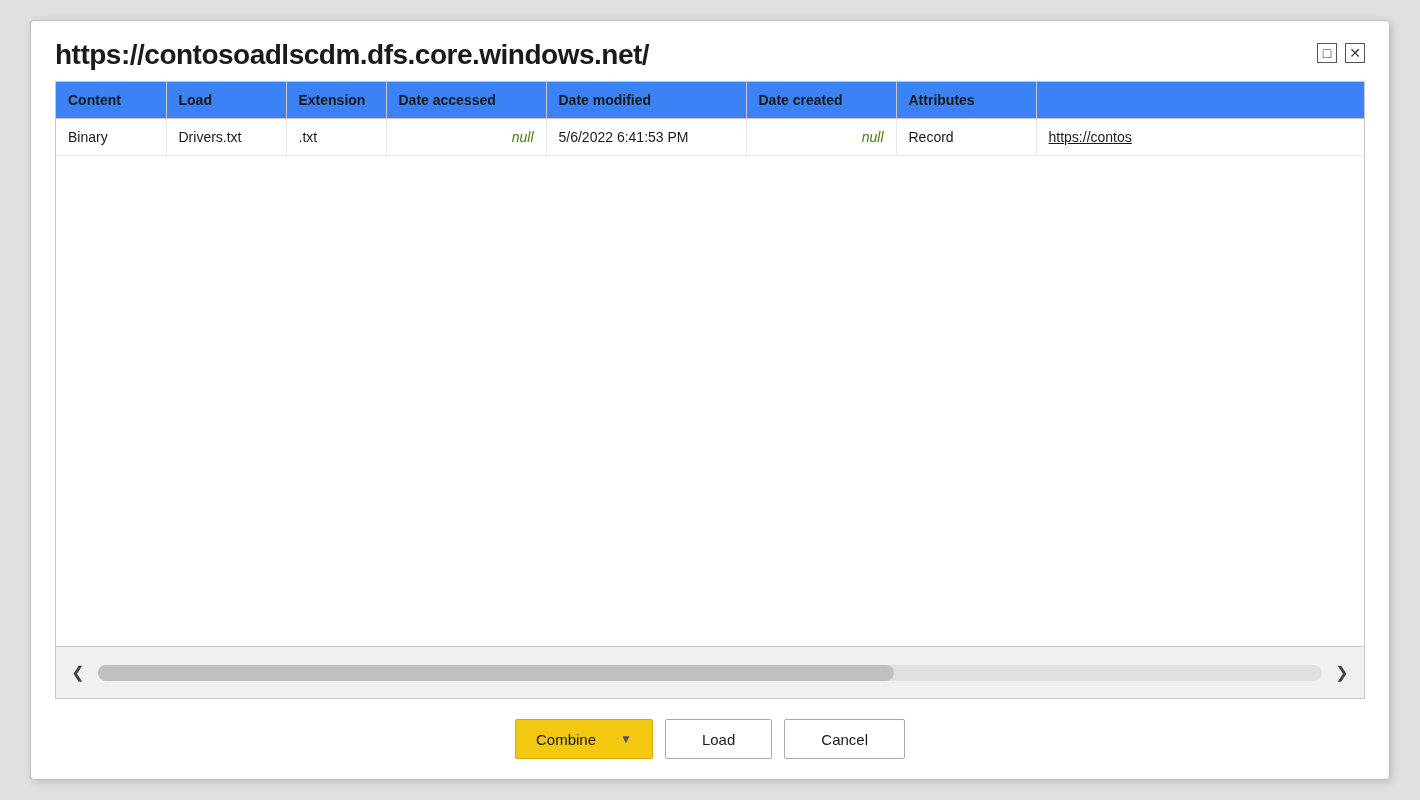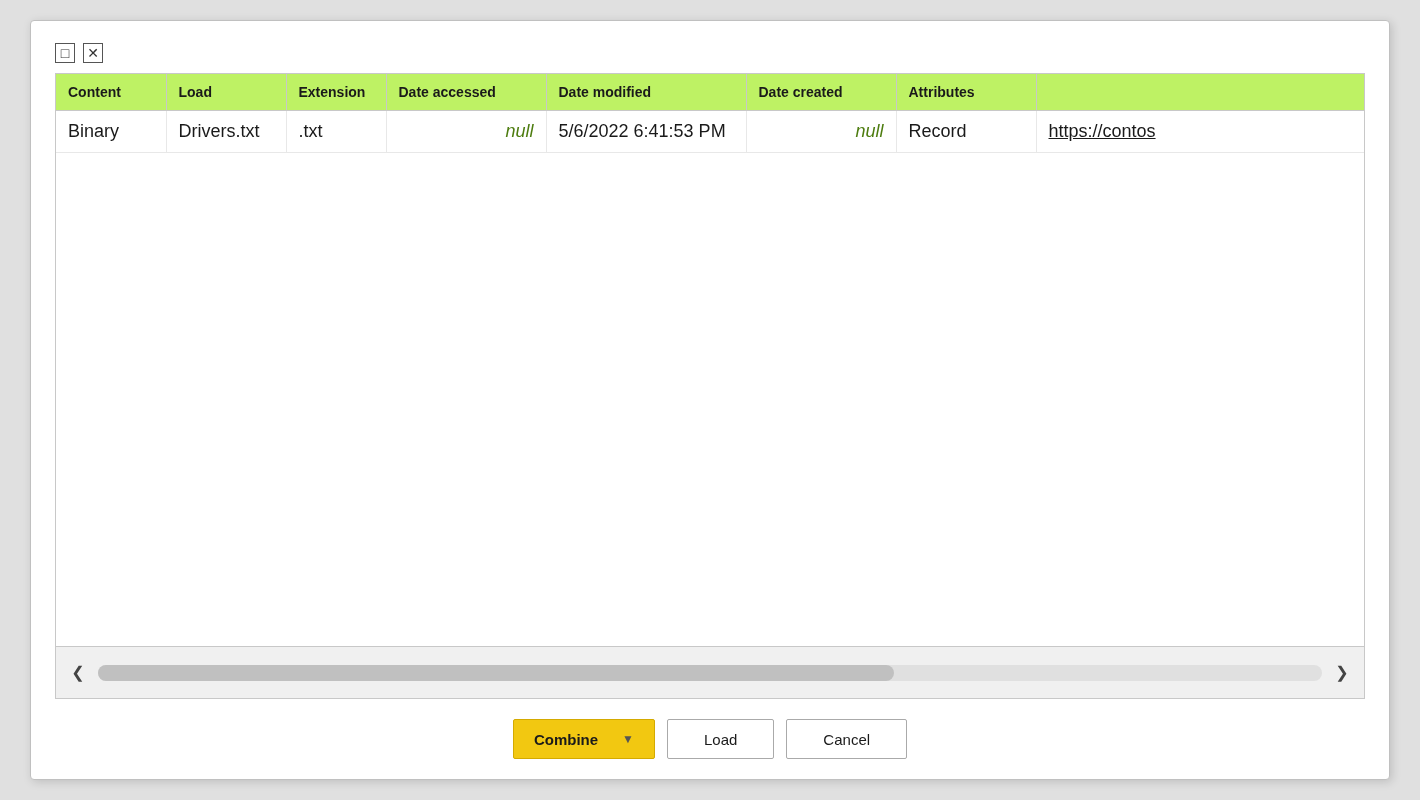--- a/index.html
+++ b/index.html
@@ -74,40 +74,40 @@
       position: relative;
     }
 
     .data-table {
       width: 100%;
       border-collapse: collapse;
       table-layout: fixed;
     }
 
     .data-table thead th {
-      background: #bef264;
+      background: #3b82f6;
       border-bottom: 1px solid #c8c8c8;
       border-right: 1px solid #c8c8c8;
       padding: 10px 12px;
       text-align: left;
       font-weight: 700;
       font-size: 14px;
       color: #1a1a1a;
       white-space: nowrap;
     }
 
     .data-table thead th:last-child {
       border-right: none;
     }
 
     .data-table tbody td {
       border-bottom: 1px solid #e8e8e8;
       border-right: 1px solid #e8e8e8;
       padding: 10px 12px;
-      font-size: 18px;
+      font-size: 14px;
       color: #1a1a1a;
     }
 
     .data-table tbody td:last-child {
       border-right: none;
     }
 
     .data-table tbody td.null-val {
       text-align: right;
       font-style: italic;
@@ -190,38 +190,39 @@
       cursor: pointer;
       color: #1a1a1a;
       font-family: 'Segoe UI', Arial, sans-serif;
       border-radius: 2px;
     }
 
     .btn-combine {
       background: #f2c811;
       border: 1px solid #d4aa00;
       color: #1a1a1a;
-      font-weight: 700;
+      font-weight: 400;
       display: flex;
       align-items: center;
       gap: 24px;
       padding: 0 20px;
     }
 
     .btn-combine .dropdown-arrow {
       font-size: 12px;
       color: #555;
     }
   </style>
 </head>
 <body>
 
 <div class="dialog">
 
   <div class="title-bar">
+    <h1 class="dialog-title">https://contosoadlscdm.dfs.core.windows.net/</h1>
     <div class="window-controls">
       <button class="window-btn">□</button>
       <button class="window-btn">✕</button>
     </div>
   </div>
 
   <div class="table-container">
     <div class="table-body-area">
       <table class="data-table">
         <thead>

